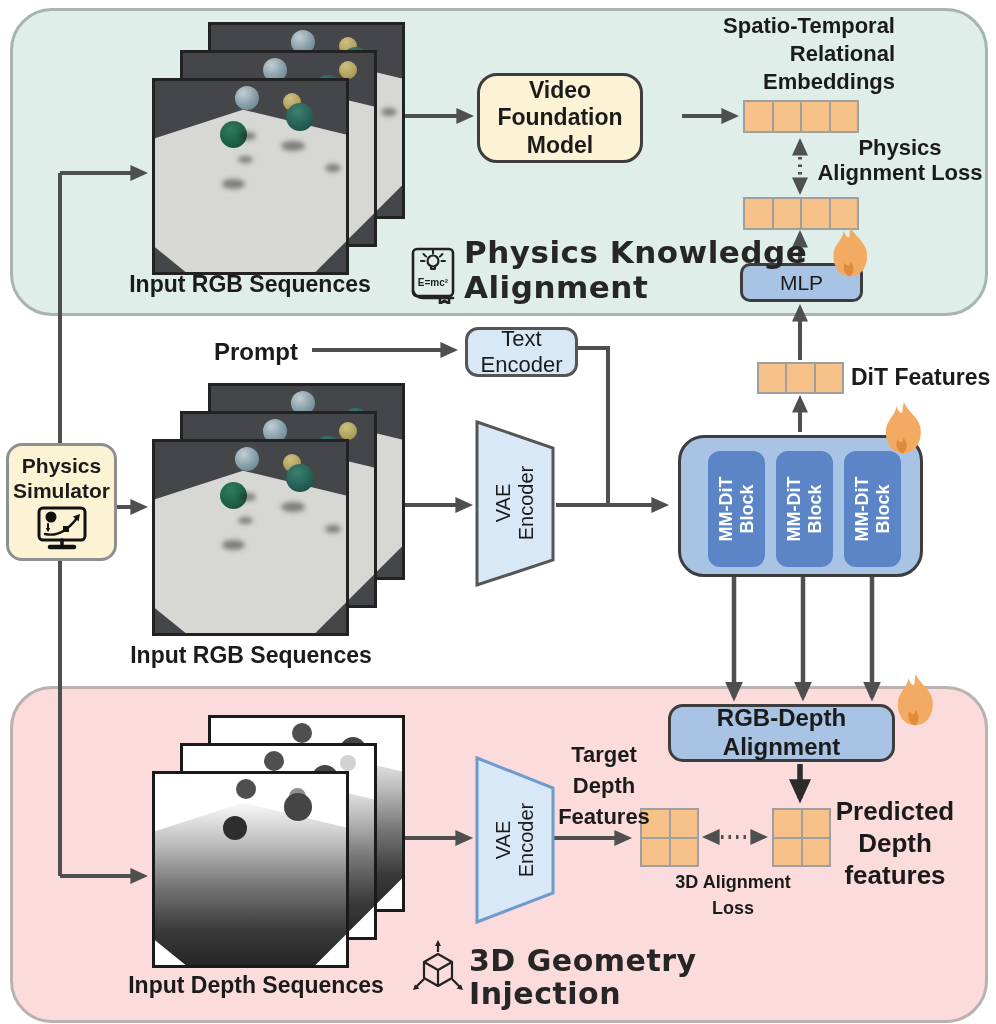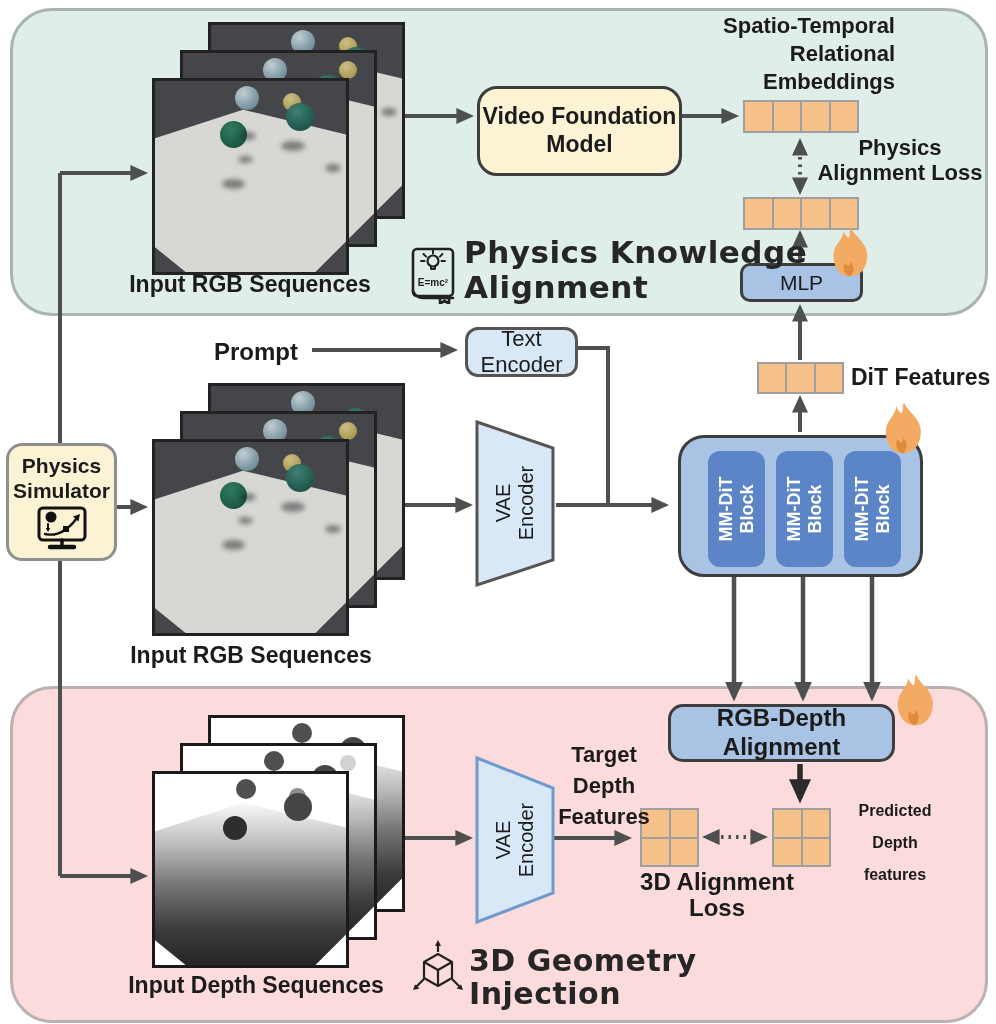--- a/index.html
+++ b/index.html
@@ -128,21 +128,21 @@
         <div class="shadow" style="left:84px;top:51px;width:17px;height:8px;"></div>
         <div class="shadow" style="left:126px;top:60px;width:24px;height:10px;"></div>
         <div class="shadow" style="left:83px;top:75px;width:15px;height:7px;"></div>
         <div class="shadow" style="left:67px;top:98px;width:23px;height:10px;"></div>
         <div class="shadow" style="left:170px;top:83px;width:16px;height:8px;"></div>
       </div>
     </div>
   </div>
   <div class="abs lbl" style="left:100px;top:271px;width:300px;font-size:23px;">Input RGB Sequences</div>
 
-  <div class="abs cream-box" style="left:477px;top:86px;width:205px;height:90px;">
+  <div class="abs cream-box" style="left:477px;top:73px;width:166px;height:90px;">
     <div class="boxtxt lbl" style="font-size:23px;">
       <div>Video Foundation</div>
       <div>Model</div>
     </div>
   </div>
 
   <div class="abs lbl" style="left:655px;top:12px;width:240px;font-size:22px;line-height:28px;text-align:right;">
     <div>Spatio-Temporal</div>
     <div>Relational</div>
     <div>Embeddings</div>
@@ -354,26 +354,26 @@
       <div class="cell"></div>
     <div class="cell"></div>
       <div class="cell"></div>
   </div>
 
   <div class="abs lbl" style="left:544px;top:719px;width:120px;font-size:22px;line-height:31px;margin-top:20px;">
     <div>Target</div>
     <div>Depth</div>
     <div>Features</div>
   </div>
-  <div class="abs lbl" style="left:833px;top:795px;width:124px;font-size:16px;line-height:32px;">
+  <div class="abs lbl" style="left:833px;top:795px;width:124px;font-size:26px;line-height:32px;">
     <div>Predicted</div>
     <div>Depth</div>
     <div>features</div>
   </div>
-  <div class="abs lbl" style="left:636px;top:869px;width:162px;font-size:24px;line-height:26px;">
+  <div class="abs lbl" style="left:652px;top:869px;width:162px;font-size:18px;line-height:26px;">
     <div>3D Alignment</div>
     <div>Loss</div>
   </div>
 
   <svg class="abs" width="56" height="64" viewBox="0 0 56 64" style="left:410px;top:940px;">
     <g fill="none" stroke="#222" stroke-width="2.2" stroke-linejoin="round">
       <polygon points="28,14 42,22 42,38 28,46 14,38 14,22"></polygon>
       <path d="M14,22 L28,30 L42,22 M28,30 V46"></path>
       <path d="M28,12 V3 M14,39 L5,48 M42,39 L51,48"></path>
     </g>

